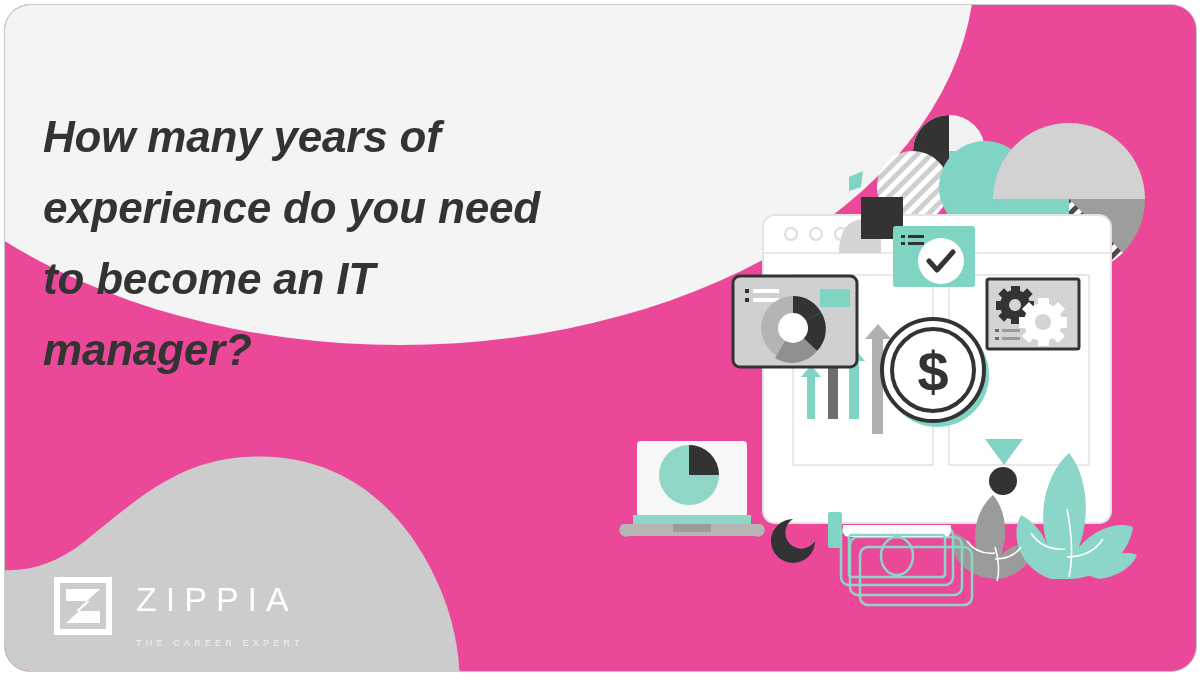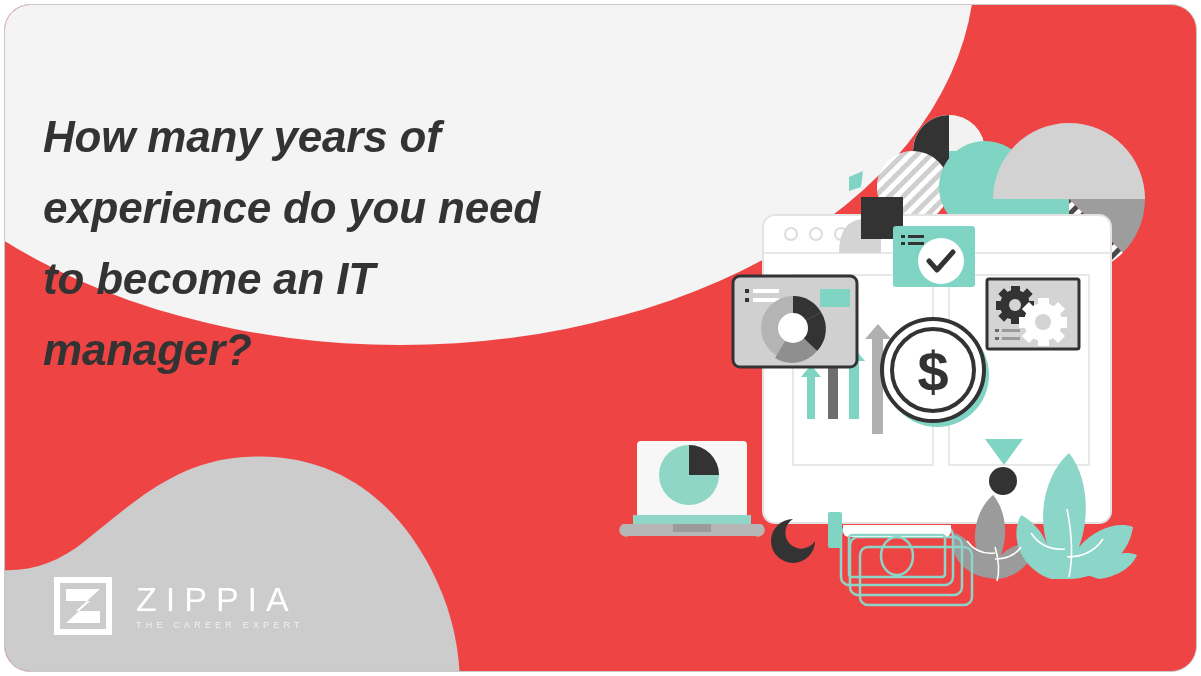--- a/index.html
+++ b/index.html
@@ -13,21 +13,21 @@
     font-family: "Liberation Sans", sans-serif;
     overflow: hidden;
   }
 
   #card {
     position: absolute;
     left: 4px;
     top: 4px;
     width: 1193px;
     height: 668px;
-    background: #ef4444;
+    background: #ec4899;
     border: 1px solid #c9c9c9;
     border-radius: 26px;
     overflow: hidden;
     box-sizing: border-box;
   }
 
   
   .top-wash {
     position: absolute;
     left: -180px;
@@ -88,21 +88,21 @@
     color: #ffffff;
     font-weight: 400;
     line-height: 36px;
   }
   .logo-tag {
     font-size: 9px;
     letter-spacing: 4.2px;
     color: #ffffff;
     opacity: 0.72;
     line-height: 14px;
-    margin-top: 1px;
+    margin-top: 19px;
   }
 
   
   .illus {
     position: absolute;
     left: 610px;
     top: 52px;
     width: 580px;
     height: 580px;
   }

